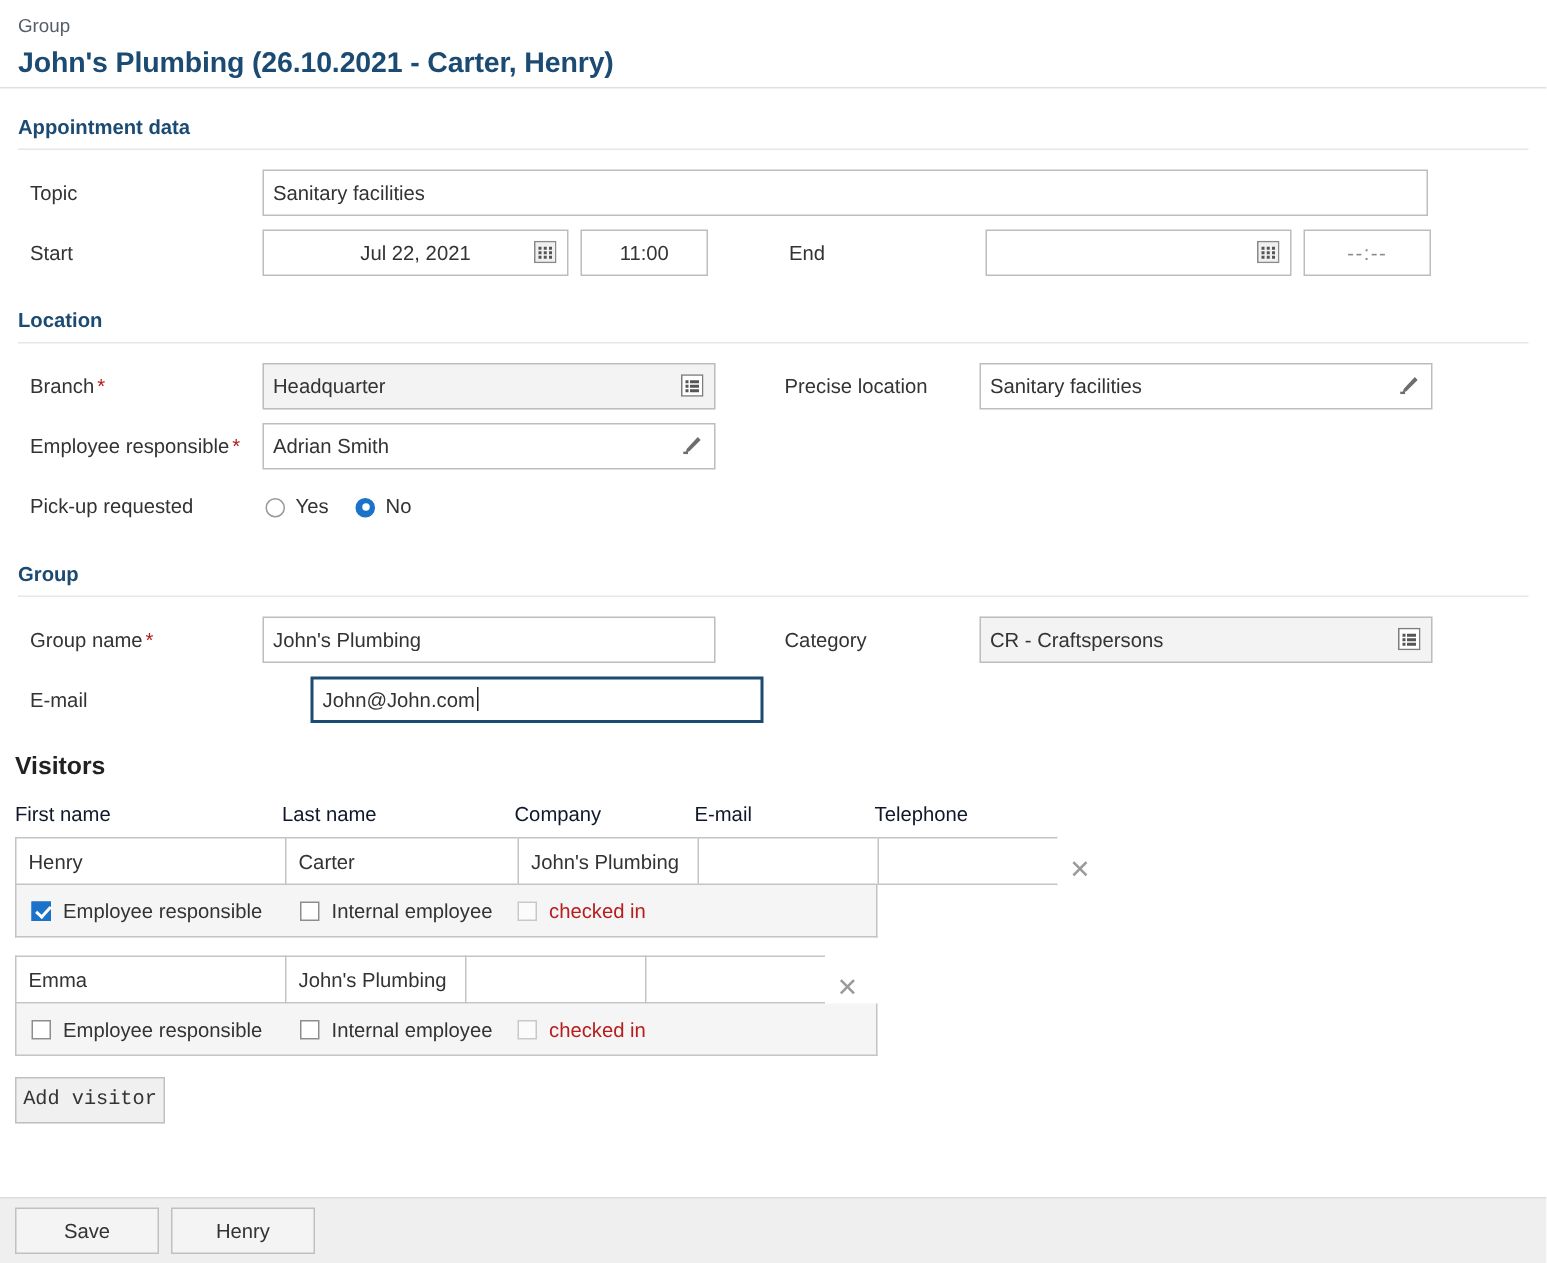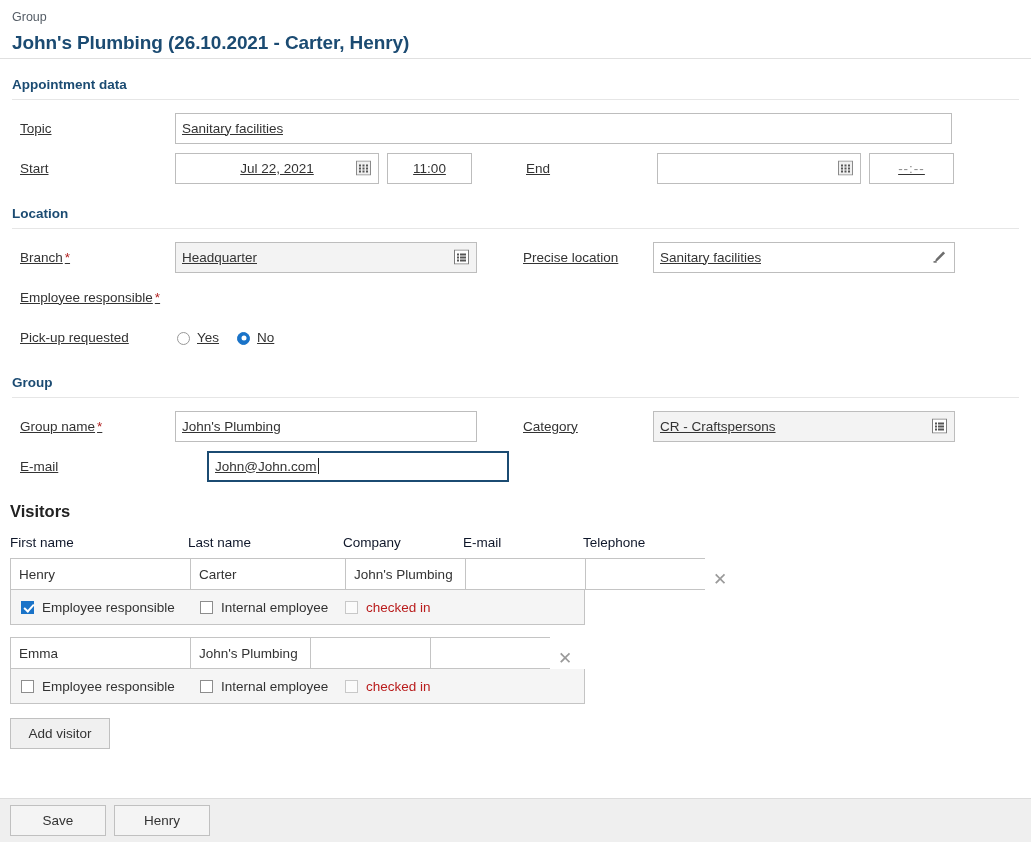--- a/index.html
+++ b/index.html
@@ -57,21 +57,20 @@
     height: 1px;
     background: #e6e6e6;
     margin-bottom: 8px;
   }
 
   
   .row {
     display: flex;
     align-items: center;
     height: 40px;
-    text-decoration: underline;
   }
   .label {
     font-size: 13.5px;
     color: #333333;
     flex: 0 0 auto;
   }
   .label .req {
     color: #b02020;
     margin-left: 2px;
   }
@@ -269,21 +268,21 @@
     border: 1px solid #c0c0c0;
     background: #f0f0f0;
     font-family: "Liberation Sans", sans-serif;
     font-size: 13.5px;
     color: #333;
     display: inline-flex;
     align-items: center;
     justify-content: center;
     cursor: pointer;
   }
-  .btn-addvisitor { width: 100px; margin: 2px 0 0 10px; }
+  .btn-addvisitor { width: 100px; margin: 2px 0 0 10px; font-family: Liberation Mono, monospace; }
 
   .footer {
     position: absolute;
     left: 0;
     bottom: 0;
     width: 1031px;
     height: 44px;
     background: #efefef;
     border-top: 1px solid #dcdcdc;
     display: flex;
@@ -413,20 +412,29 @@
           <rect x="1.5" y="11.6" width="3.2" height="1.6" fill="#6d6d6d"></rect>
         </svg>
       </span>
     </div>
   </div>
 
   <div class="row">
     <div class="label lbl-left">
       <span>Employee responsible</span><span class="req">*</span>
     </div>
+    <div class="field w-std">
+      <span class="val">Adrian Smith</span>
+      <span class="ficon">
+        <svg width="15" height="15" viewBox="0 0 15 15">
+          <path d="M11.2 1.9 L13.1 3.8 L5.6 11.3 L3.1 12.1 L3.9 9.6 Z" fill="#6d6d6d"></path>
+          <rect x="1.5" y="11.6" width="3.2" height="1.6" fill="#6d6d6d"></rect>
+        </svg>
+      </span>
+    </div>
   </div>
 
   <div class="row">
     <div class="label lbl-left">Pick-up requested</div>
     <div class="radio-grp">
       <div class="radio-opt">
         <span class="radio"></span>
         <span>Yes</span>
       </div>
       <div class="radio-opt">

